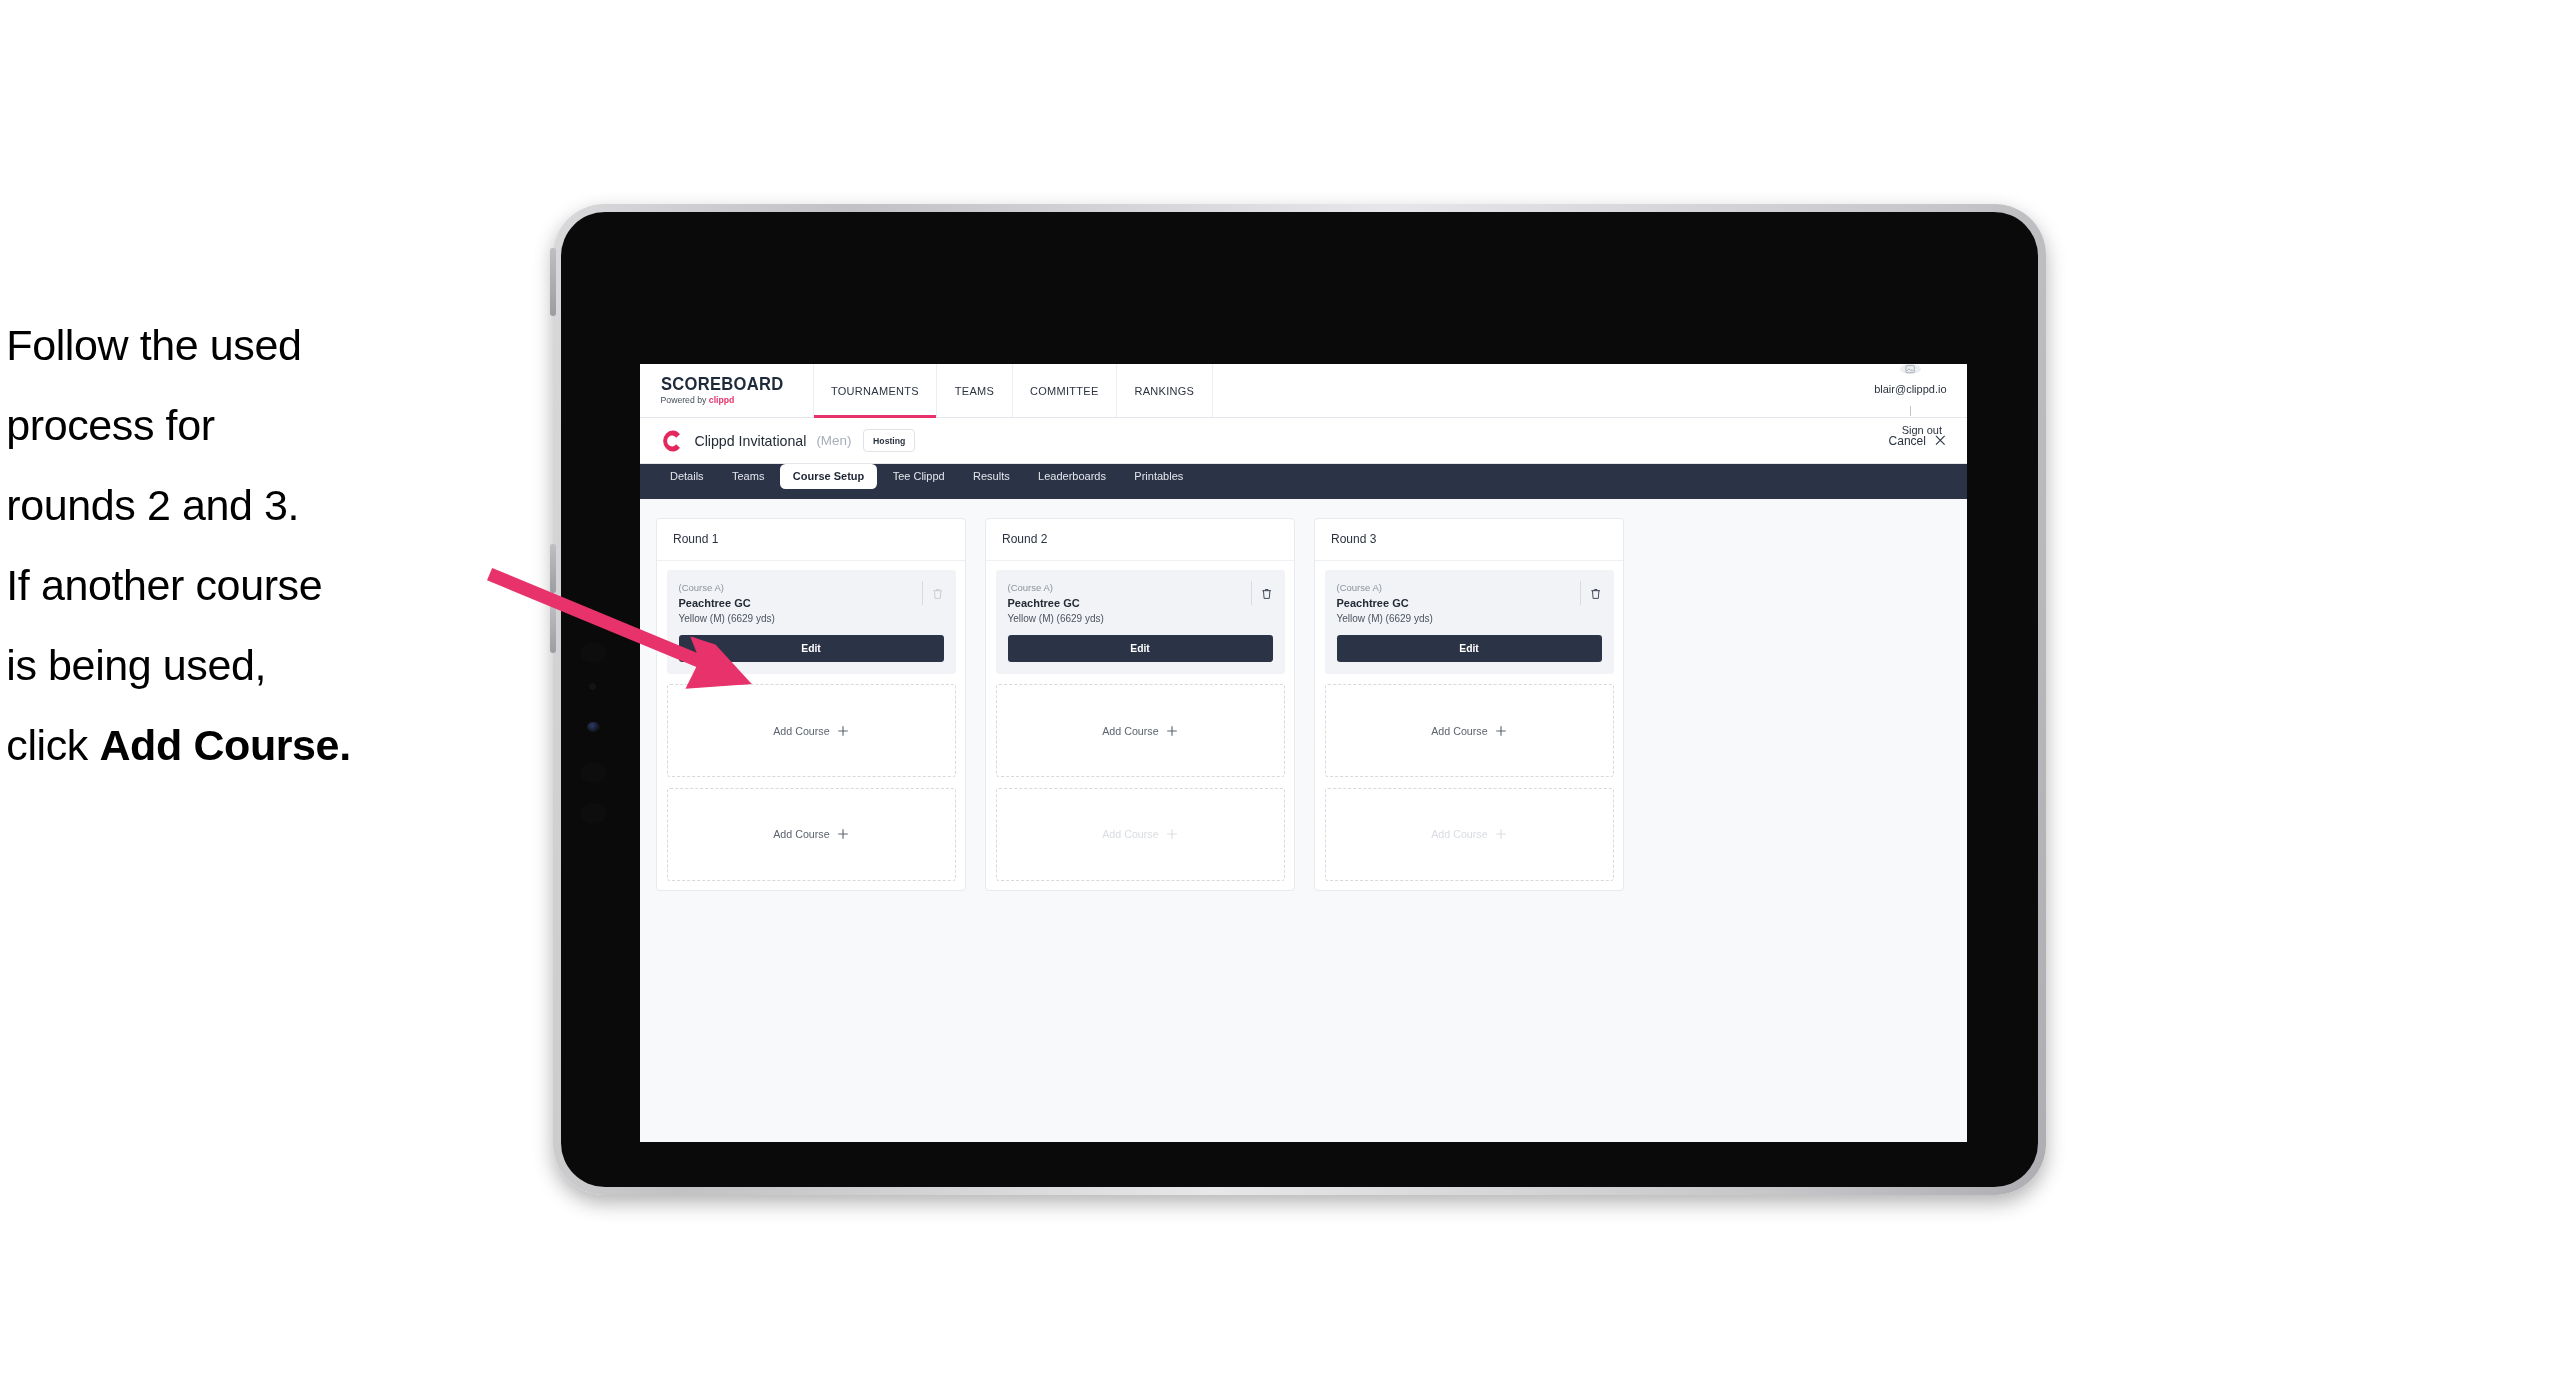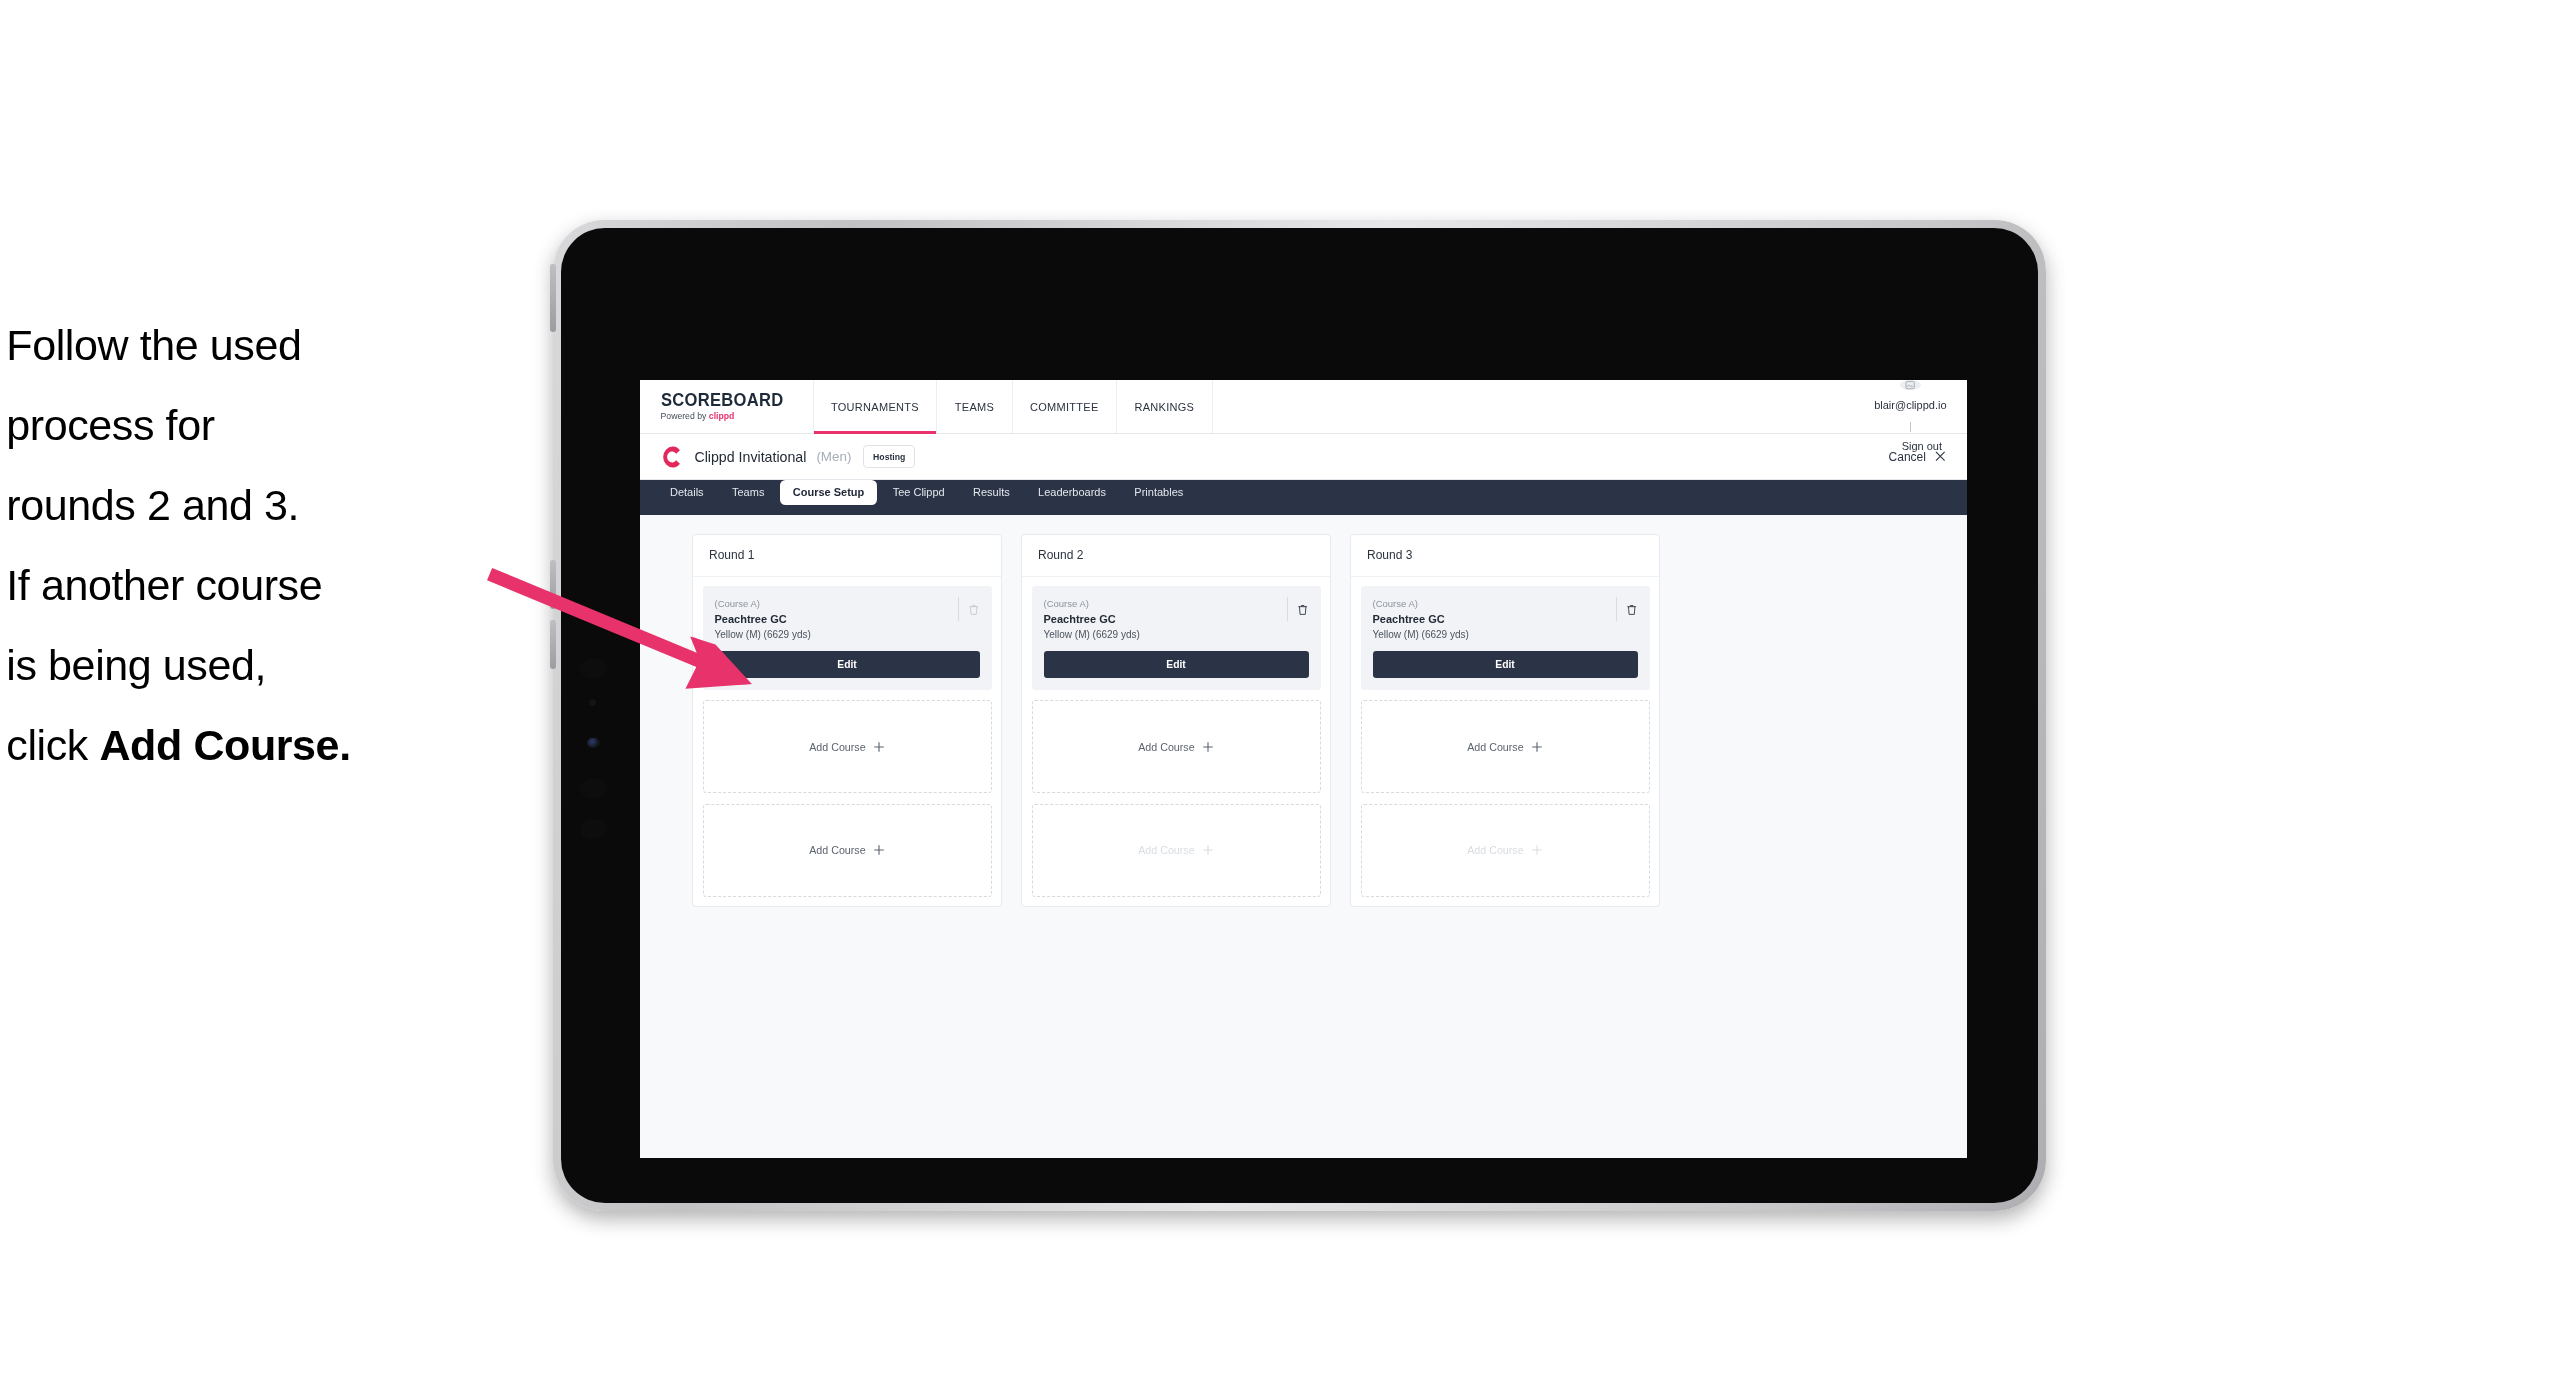--- a/index.html
+++ b/index.html
@@ -29,21 +29,21 @@
     line-height: 80px;
     color: #000000;
     letter-spacing: -0.4px;
   }
   #instructions .strong { font-weight: bold; }
 
   
   #tablet {
     position: absolute;
     left: 553px;
-    top: 220px;
+    top: 204px;
     width: 1493px;
     height: 991px;
     background: linear-gradient(100deg,#d9d9db 0%,#c2c2c5 18%,#e7e7e9 50%,#c6c6c9 84%,#aeaeb2 100%);
     border-radius: 51px;
     box-shadow: 0 8px 20.5px rgba(0,0,0,0.30);
   }
   #tablet-screen {
     position: absolute;
     left: 8px;
     top: 8px;
@@ -224,21 +224,20 @@
     color: #1e2533;
     font-weight: bold;
   }
 
   
   #content {
     padding: 19px 16px;
     display: flex;
     gap: 19px;
     align-items: flex-start;
-    margin-left: 36px;
   }
   .round-col {
     width: 310px;
     background: #ffffff;
     border: 0.8px solid #e7eaee;
     border-radius: 4px;
     overflow: hidden;
   }
   .round-title {
     font-size: 12px;

